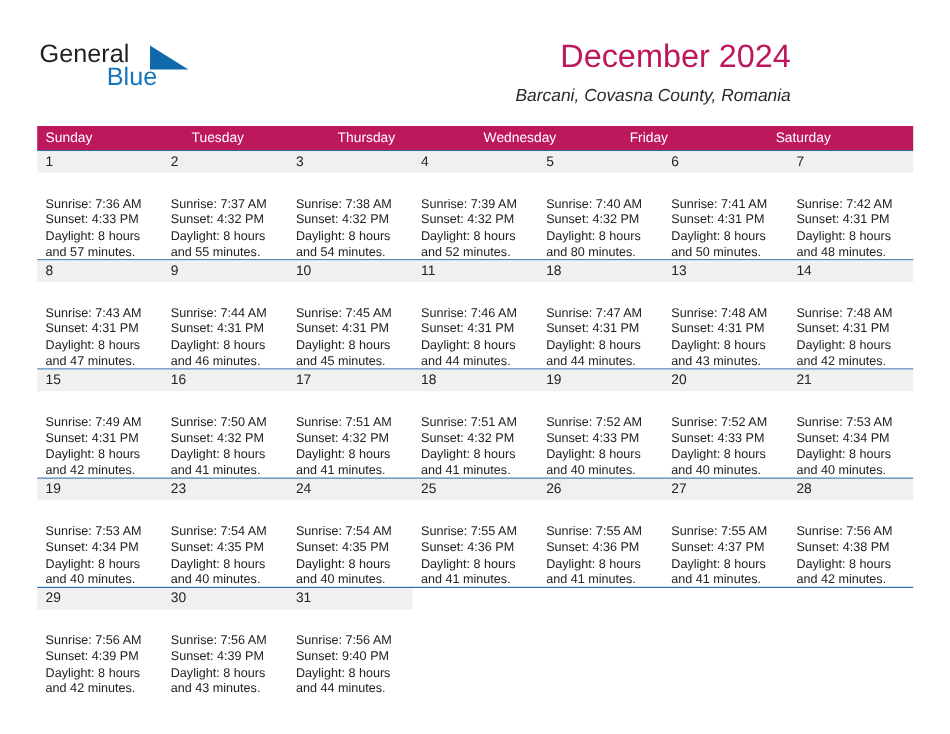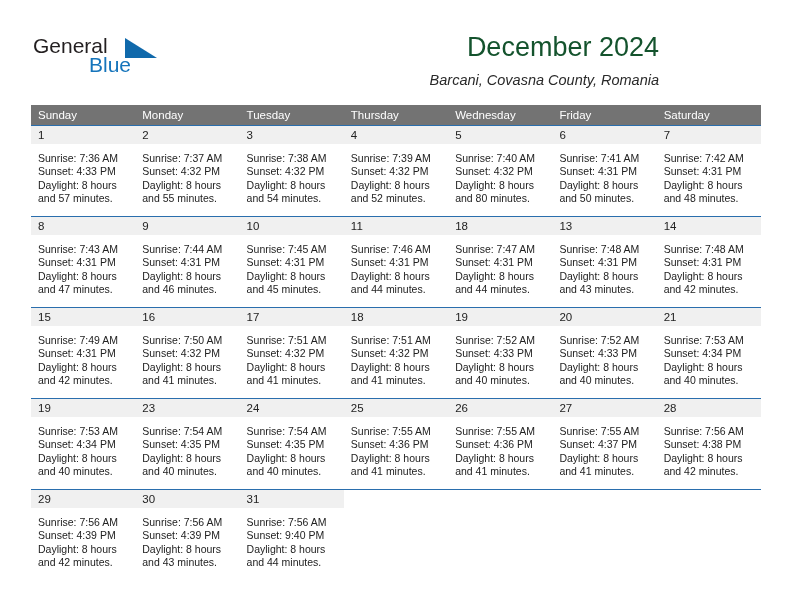--- a/index.html
+++ b/index.html
@@ -64,21 +64,21 @@
   }
 
   .title-block {
     position: absolute;
     right: 37px;
     top: 30px;
     text-align: right;
   }
   .cal-title {
     font-size: 27px;
-    color: #14532d;
+    color: #be185d;
     font-weight: normal;
     line-height: 34px;
     white-space: nowrap;
   }
   .cal-subtitle {
     font-size: 14.5px;
     color: #2a2a2a;
     line-height: 20px;
     margin-top: 6px;
     white-space: nowrap;
@@ -87,21 +87,21 @@
 
   
   .calendar {
     position: absolute;
     left: 31px;
     top: 105px;
     width: 730px;
   }
   .dow-row {
     display: flex;
-    background: #737373;
+    background: #be185d;
     height: 20px;
   }
   .dow-cell {
     flex: 1 1 0;
     color: #ffffff;
     font-size: 11.5px;
     line-height: 20px;
     padding-left: 7px;
     box-sizing: border-box;
     white-space: nowrap;
@@ -128,21 +128,21 @@
   }
   .num-cell.blank {
     background: transparent;
   }
   .week-details {
     display: flex;
     height: 72px;
   }
   .detail-cell {
     flex: 1 1 0;
-    padding: 8px 4px 0 7px;
+    padding: 20px 4px 0 7px;
     box-sizing: border-box;
   }
   .detail-line {
     font-size: 10.5px;
     line-height: 13.4px;
     color: #222222;
     white-space: nowrap;
   }
 </style>
 </head>
@@ -162,21 +162,20 @@
       <div class="cal-title">December 2024</div>
       <div class="cal-subtitle">Barcani, Covasna County, Romania</div>
     </div>
 
   </div>
 
   <div class="calendar">
 
     <div class="dow-row">
       <div class="dow-cell">Sunday</div>
-      <div class="dow-cell">Monday</div>
       <div class="dow-cell">Tuesday</div>
       <div class="dow-cell">Thursday</div>
       <div class="dow-cell">Wednesday</div>
       <div class="dow-cell">Friday</div>
       <div class="dow-cell">Saturday</div>
     </div>
 
     <div class="week">
       <div class="week-nums">
         <div class="num-cell">1</div>

